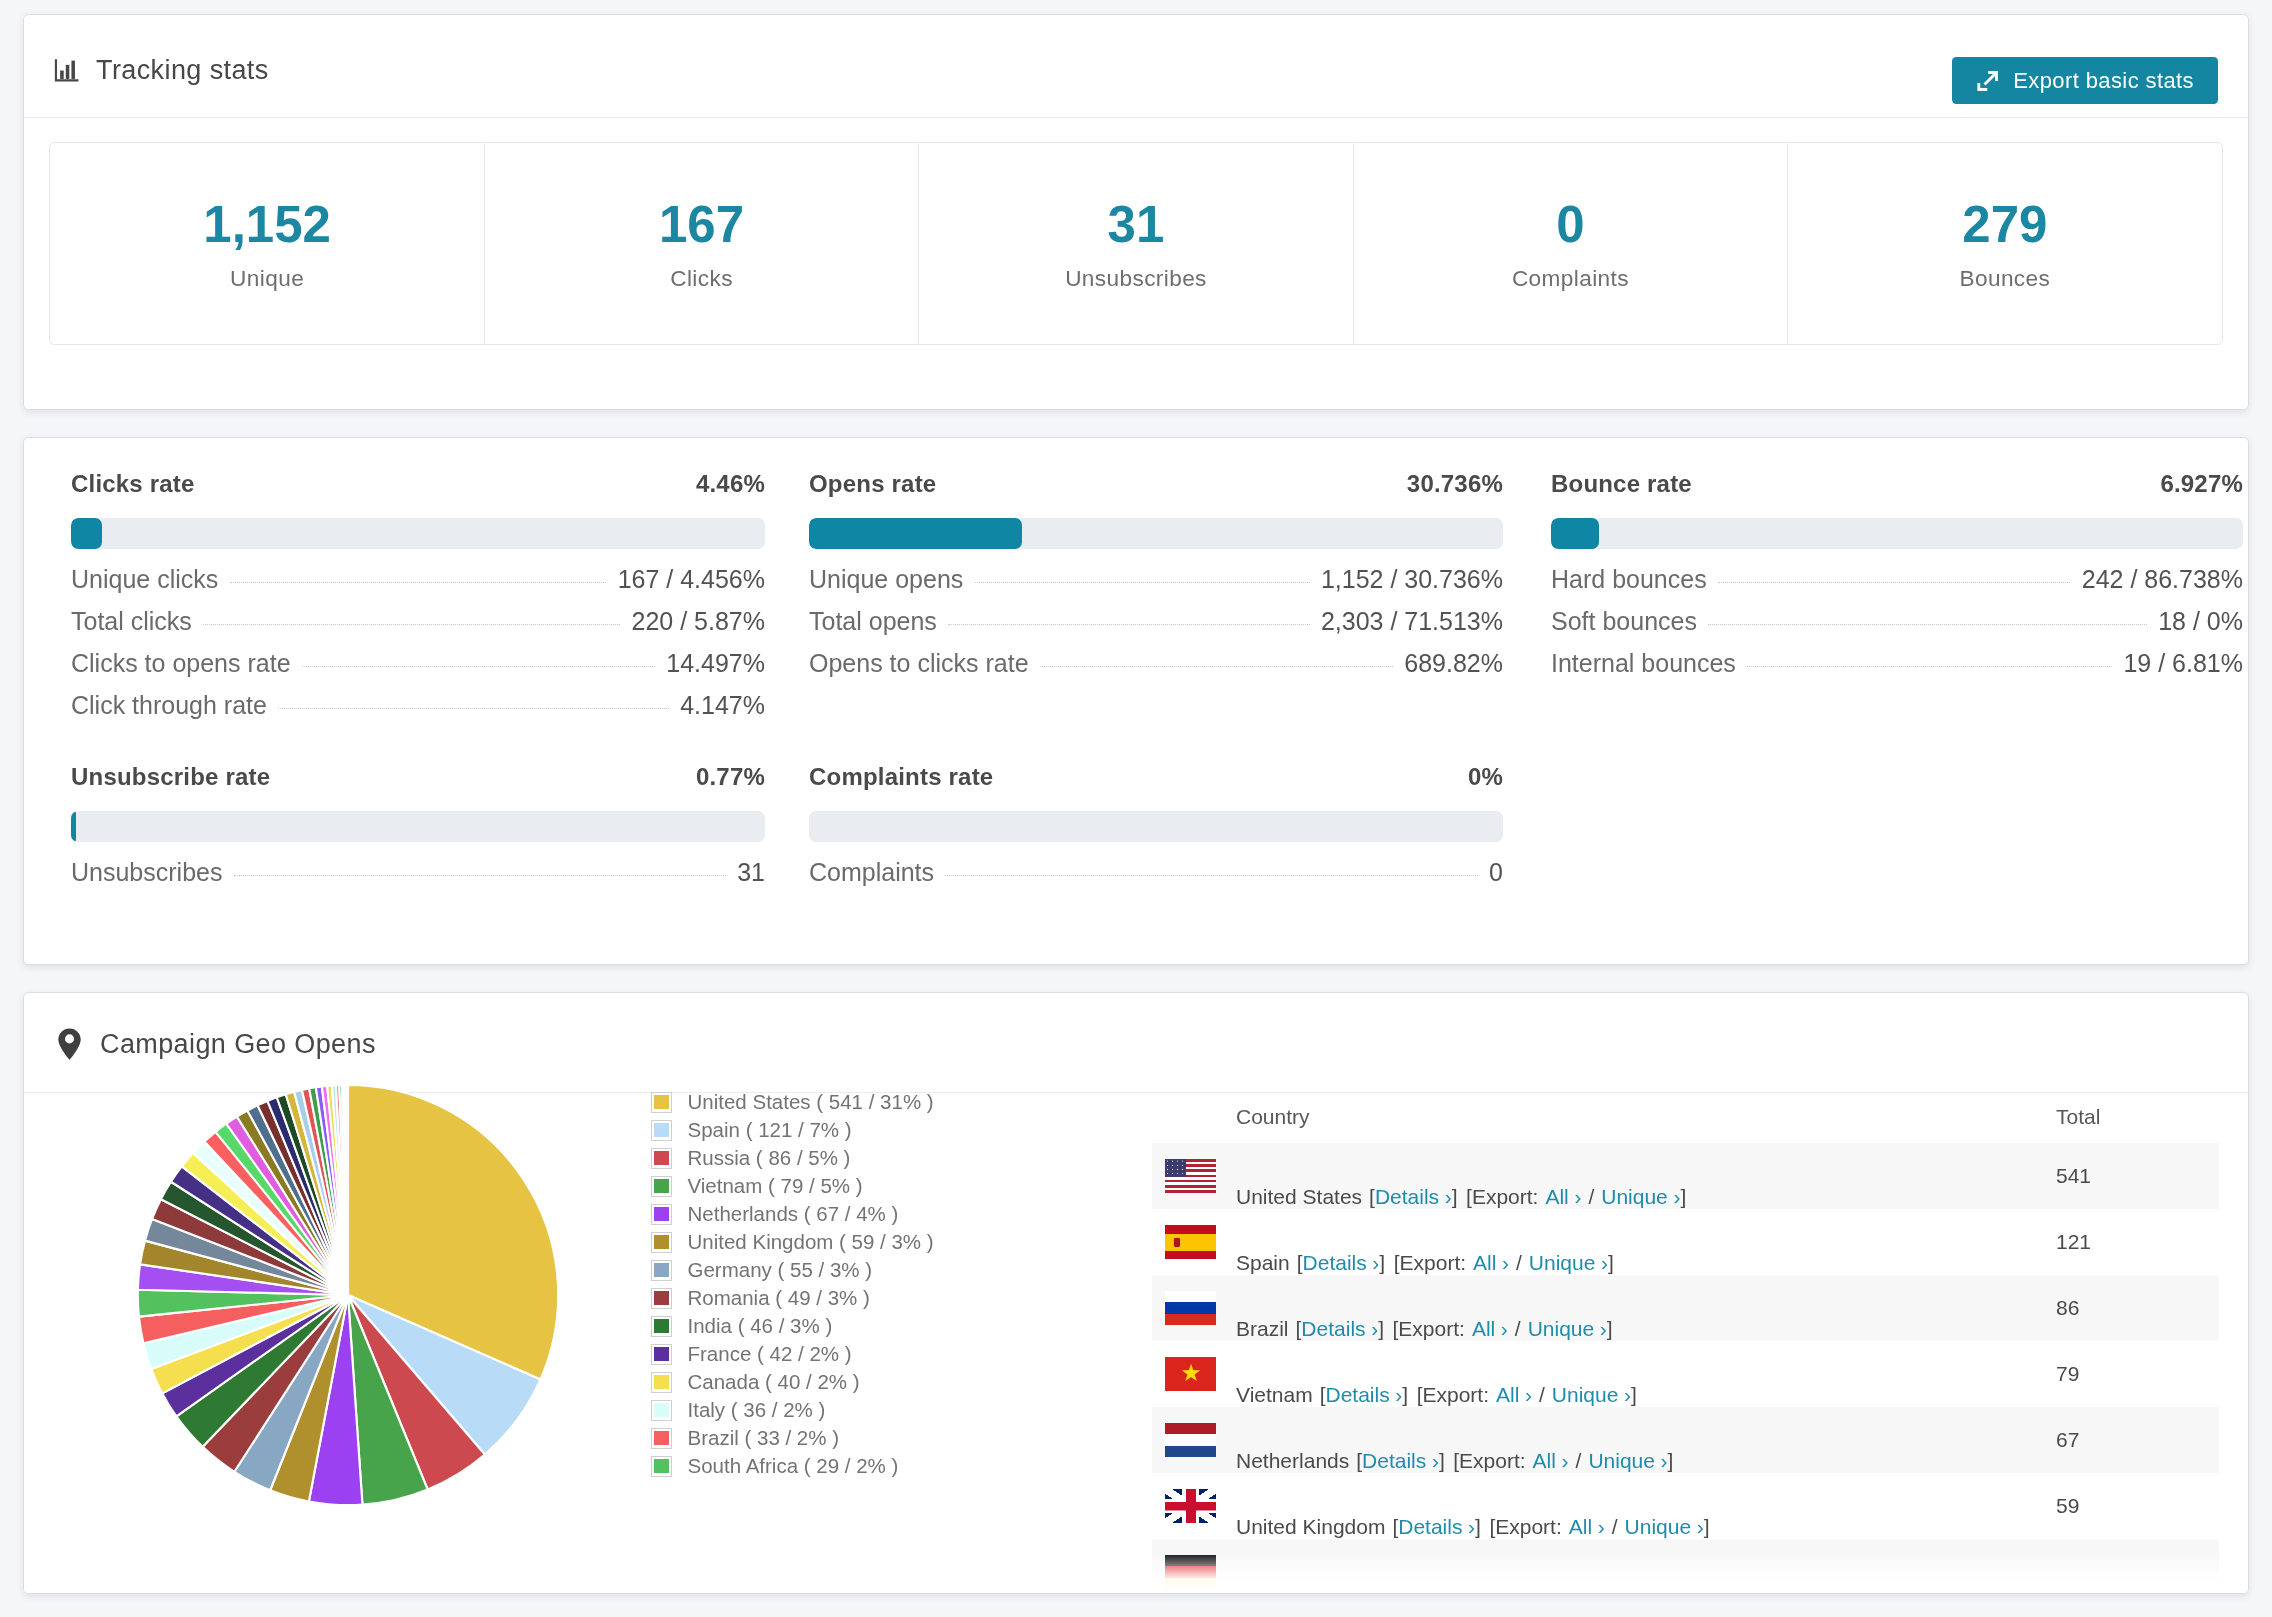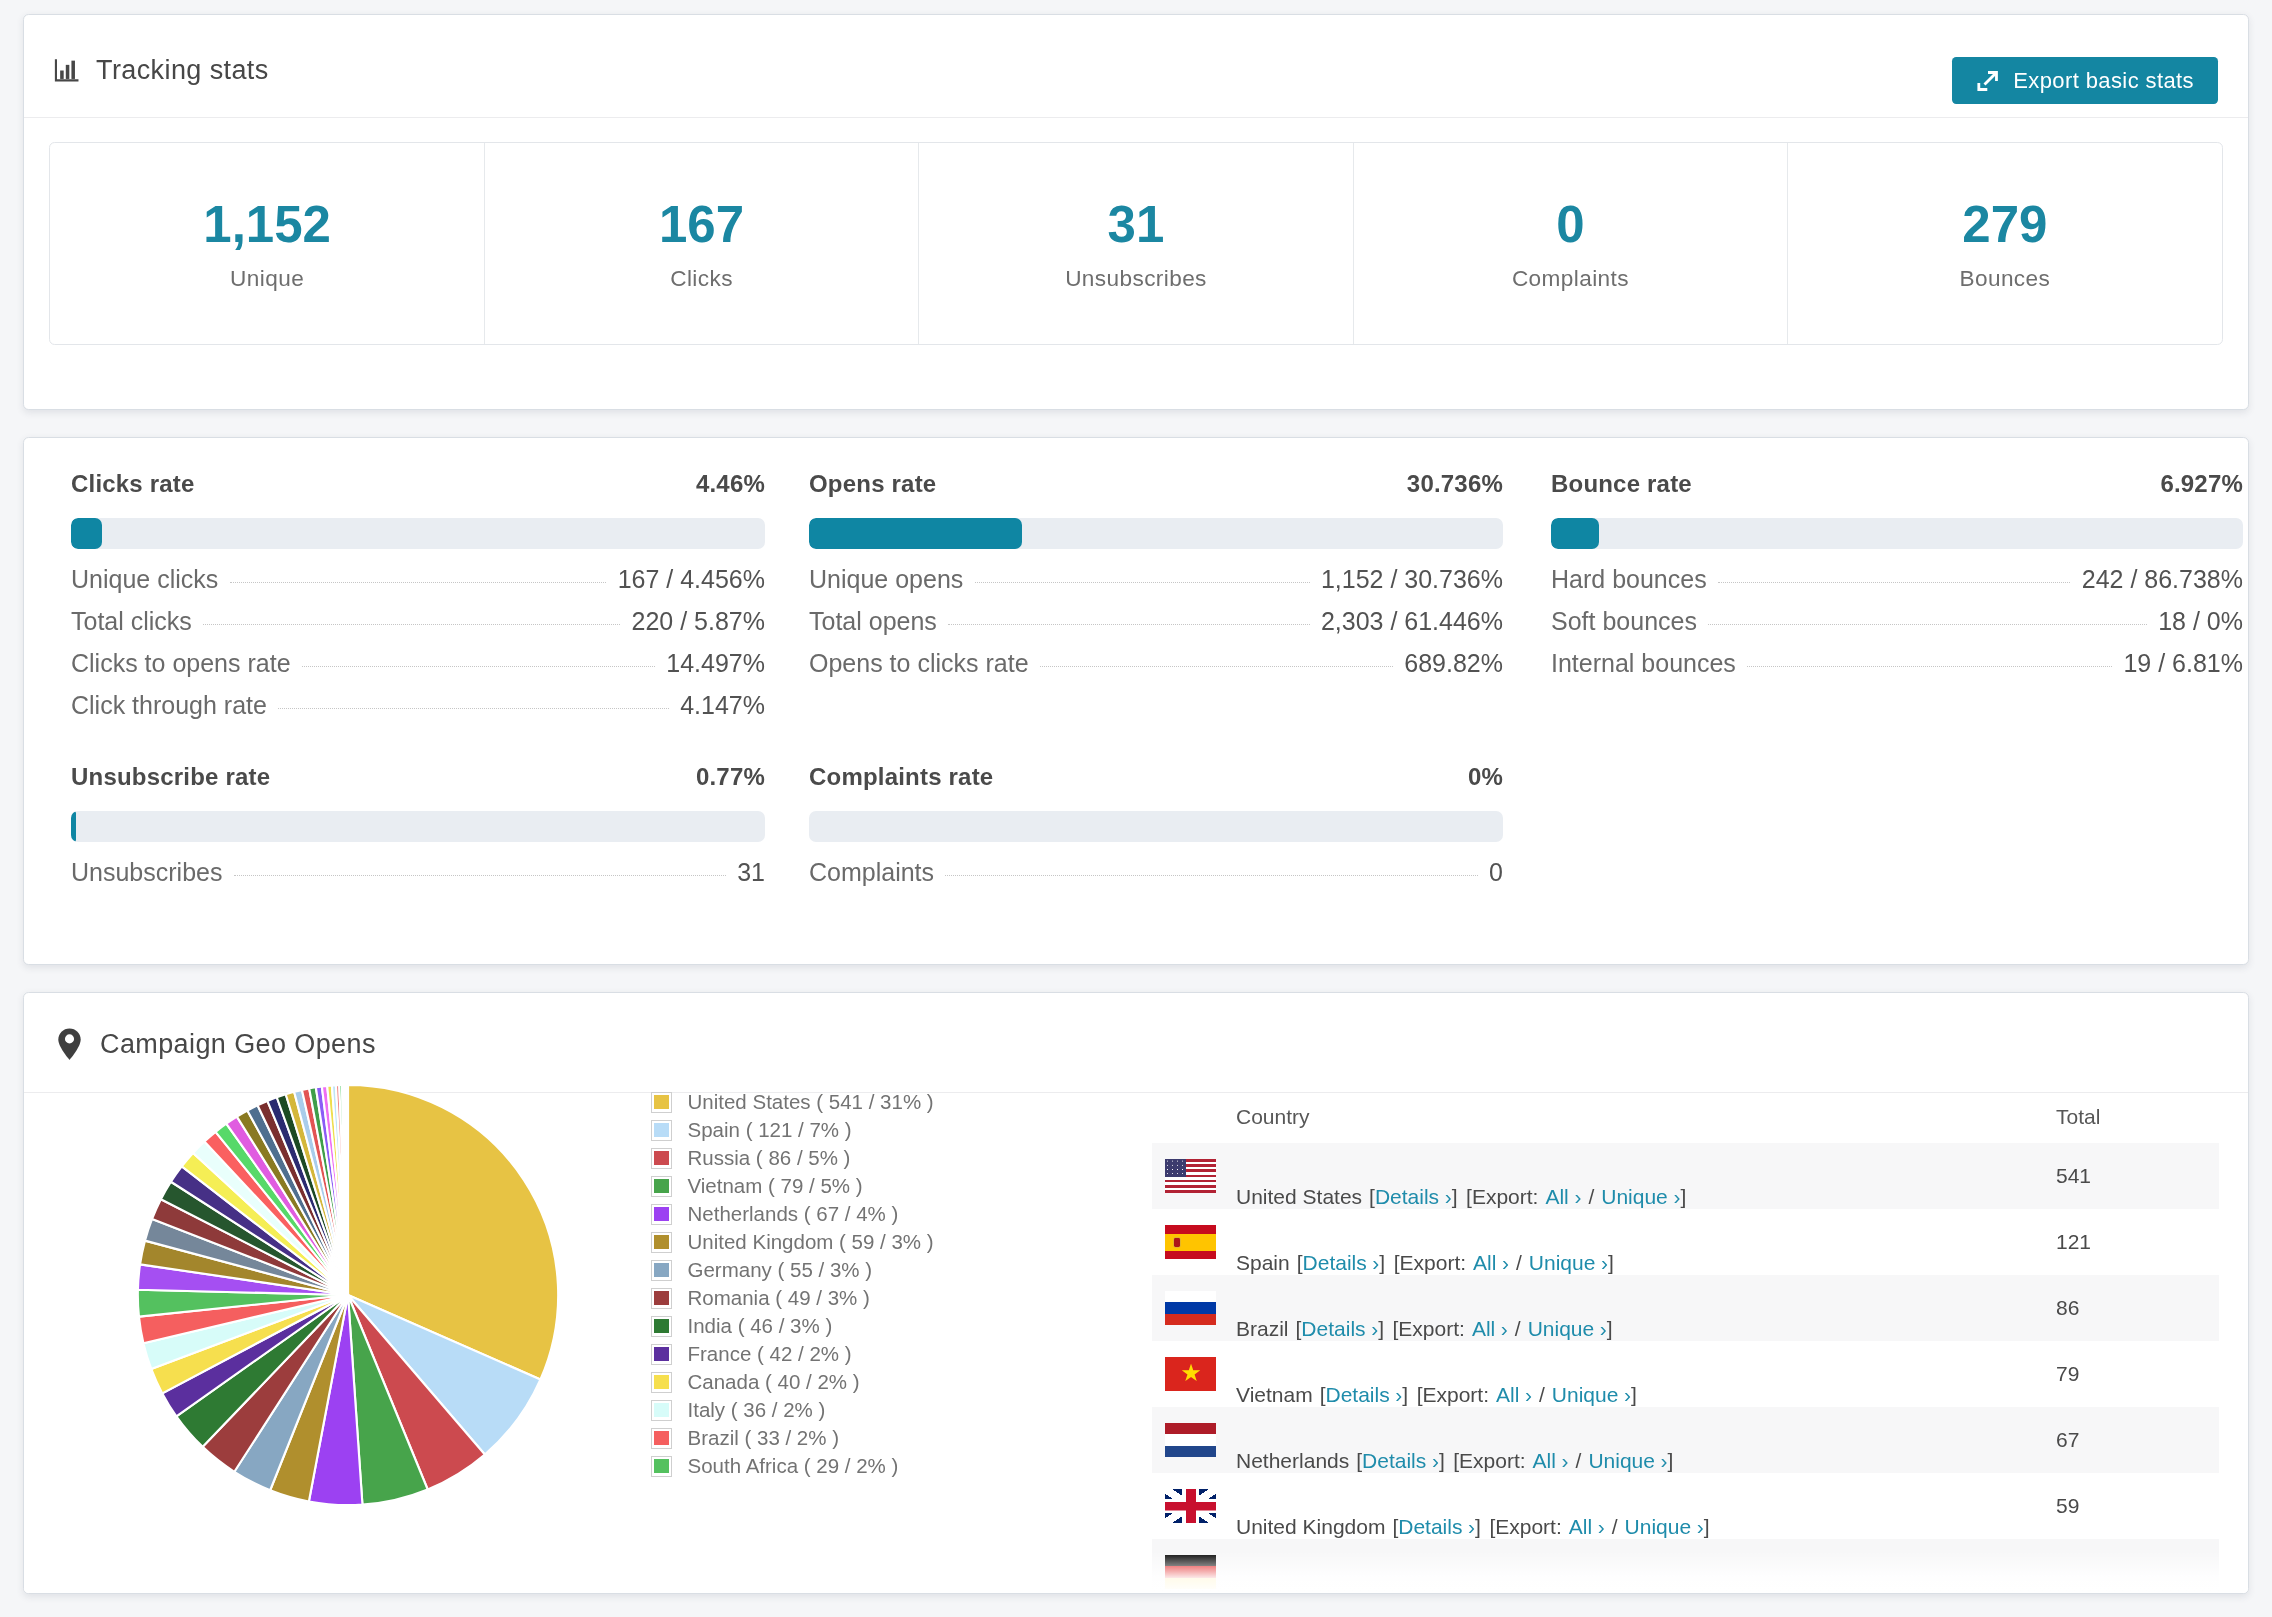--- a/index.html
+++ b/index.html
@@ -205,21 +205,21 @@
         </div>
       <div class="rate-rows">
         <div class="rrow">
             <span class="lab">Unique opens</span>
             <span class="leader"></span>
             <span class="val">1,152 / 30.736%</span>
           </div>
         <div class="rrow">
             <span class="lab">Total opens</span>
             <span class="leader"></span>
-            <span class="val">2,303 / 61.446%</span>
+            <span class="val">2,303 / 71.513%</span>
           </div>
         <div class="rrow">
             <span class="lab">Opens to clicks rate</span>
             <span class="leader"></span>
             <span class="val">689.82%</span>
           </div>
       </div>
     </div>
 
     <div class="rate-block" id="rb2">

